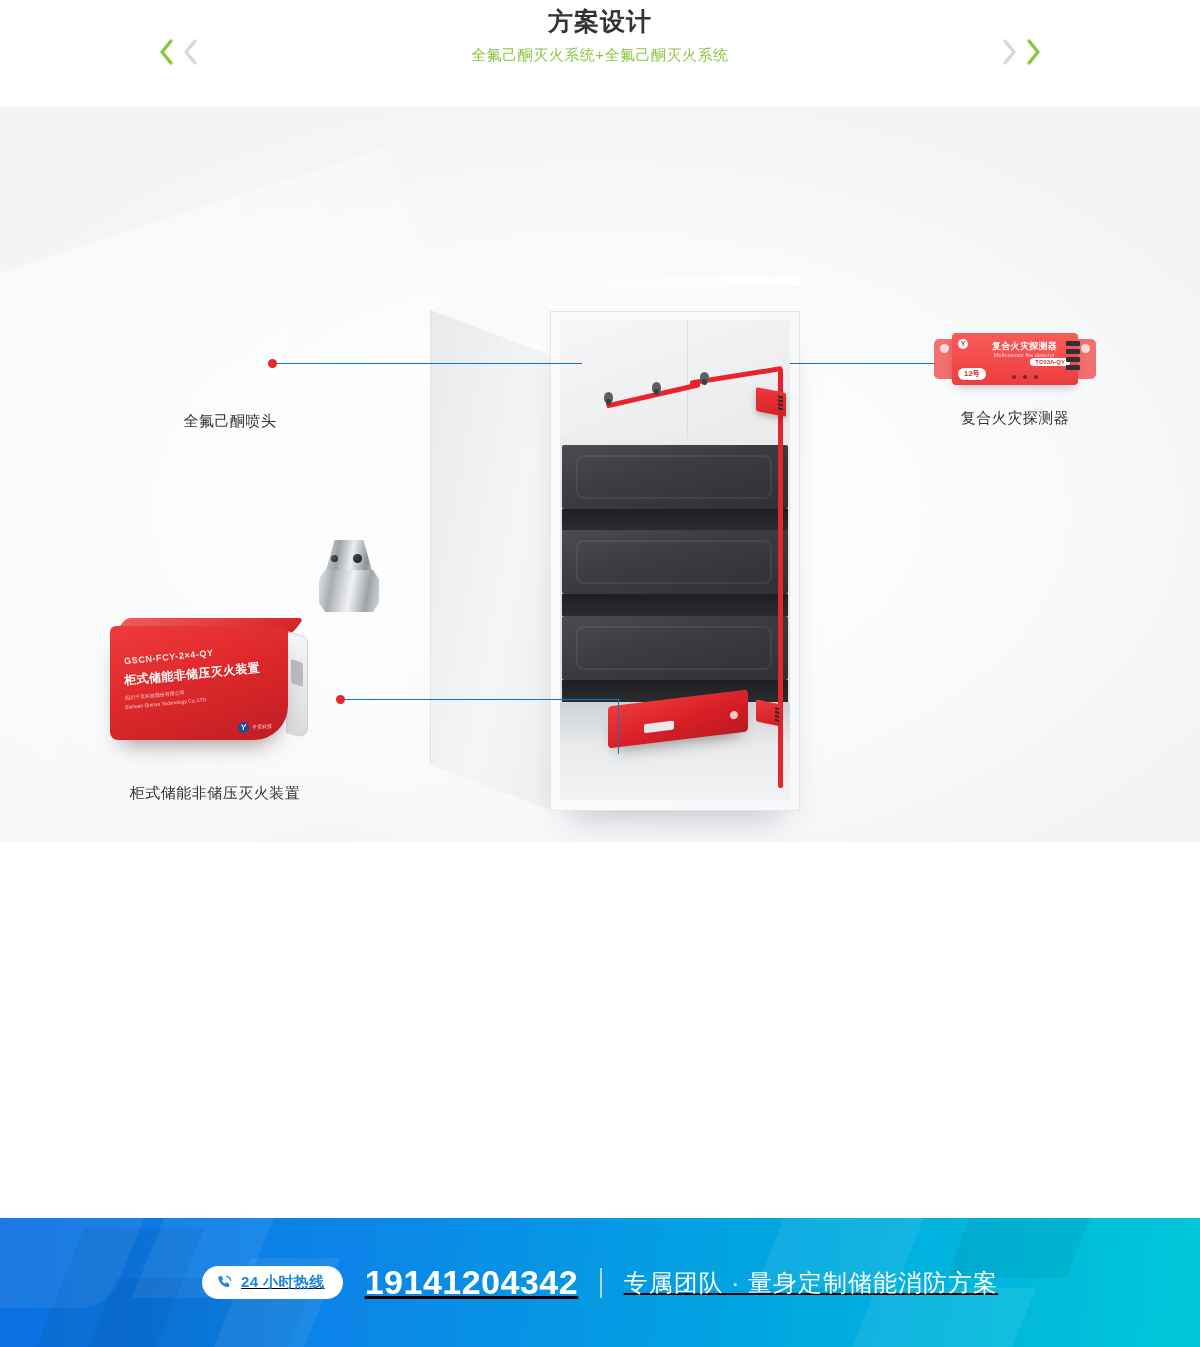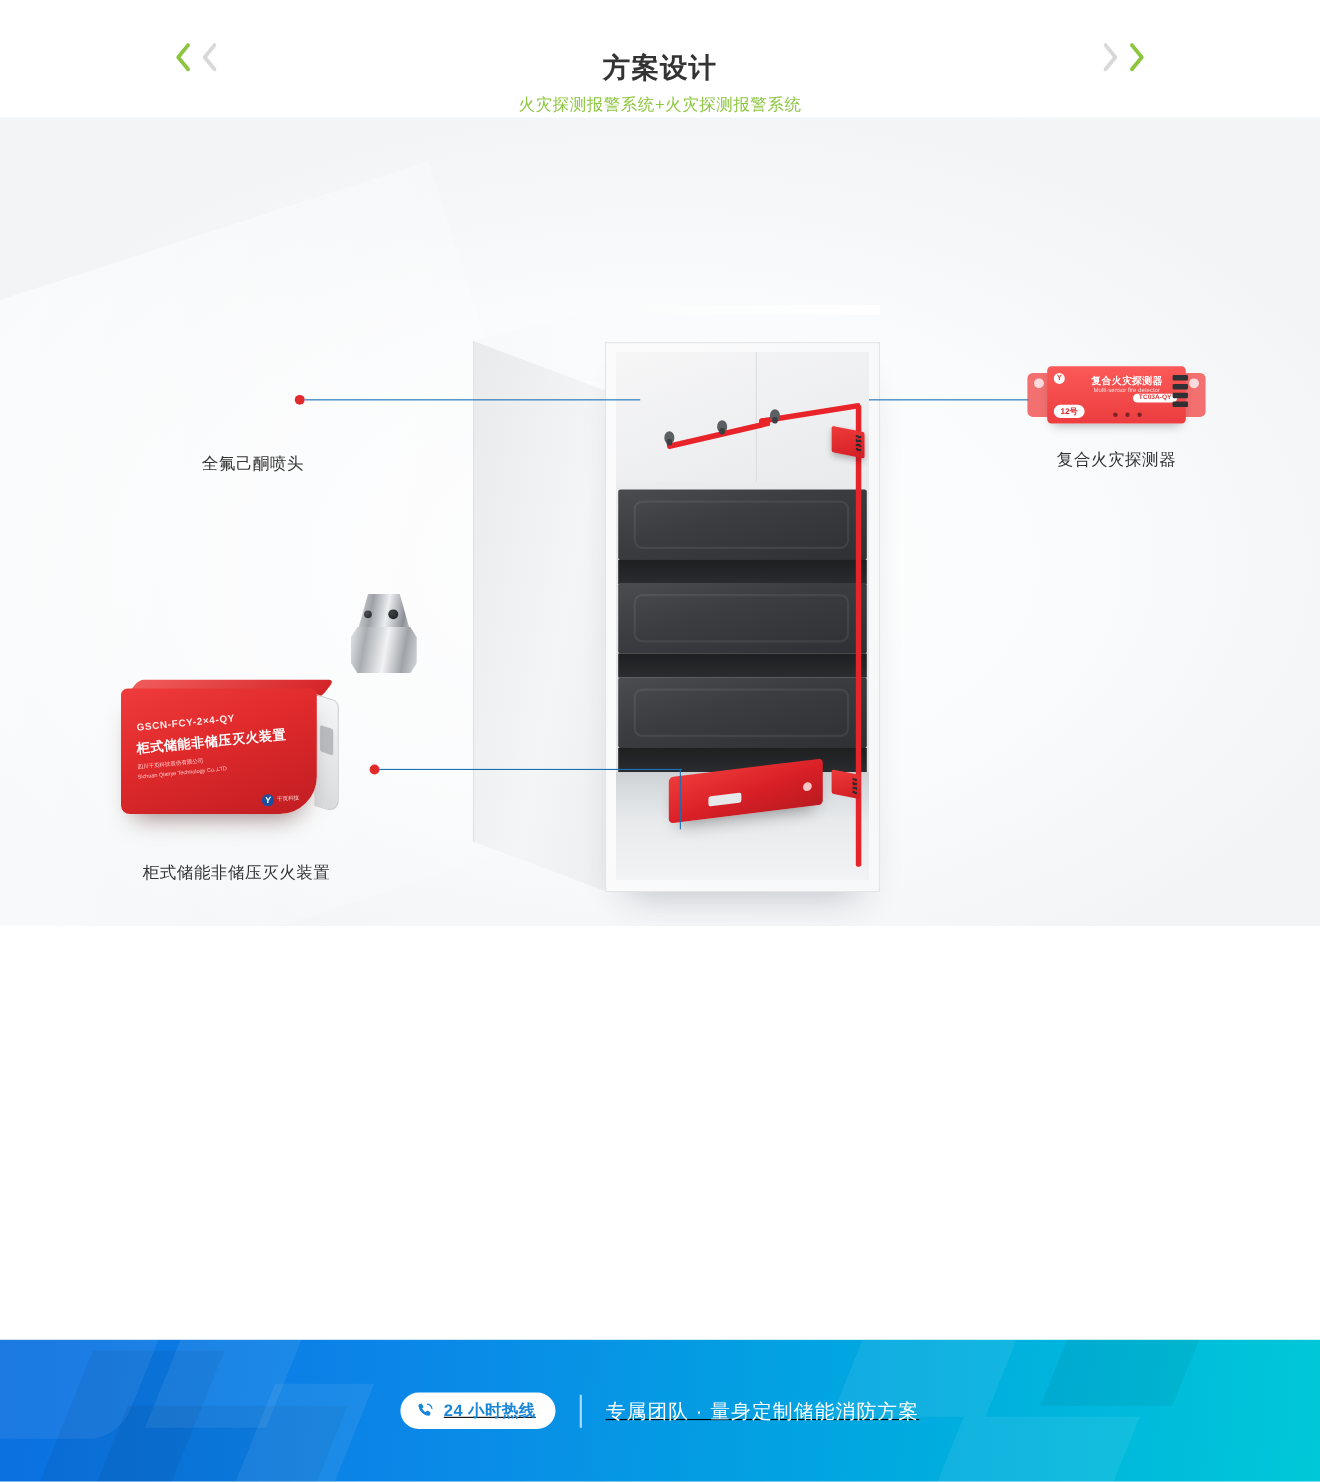--- a/index.html
+++ b/index.html
@@ -10,21 +10,21 @@
     background: #ffffff;
     overflow: hidden;
   }
   .page { position: relative; width: 1200px; height: 1347px; }
 
   
   .header {
     position: relative;
     width: 1200px; height: 107px;
     background: #ffffff;
-    display: flex; align-items: flex-end; justify-content: center;
+    display: flex; align-items: flex-start; justify-content: center;
   }
   .header-center { text-align: center; margin-top: 4px; }
   .header-title {
     font-size: 25px; font-weight: bold; color: #333333;
     letter-spacing: 1px; line-height: 34px;
   }
   .header-sub {
     font-size: 15px; color: #8cc63f; margin-top: 6px;
     letter-spacing: 0.5px; line-height: 22px;
   }
@@ -292,41 +292,41 @@
     background:#ffffff; border-radius:18px; padding:7px 18px 7px 14px;
     cursor:pointer;
   }
   .hot-pill-label { font-size:15px; color:#1a86d8; font-weight:bold; letter-spacing:0.4px; }
   .phone-ico { width:17px; height:17px; display:block; }
   .hot-number {
     font-size:34px; font-weight:bold; color:#ffffff; letter-spacing:0.5px;
     font-family: "Liberation Sans", "DejaVu Sans", sans-serif;
   }
   .fdiv { width:1.5px; height:30px; background:rgba(255,255,255,0.65); }
-  .fslogan { font-size:18px; color:#ffffff; letter-spacing:1px; }
+  .fslogan { font-size:24px; color:#ffffff; letter-spacing:1px; }
 </style>
 </head>
 <body>
 
 <div class="page">
 
   <div class="header">
 
     <div class="nav-arrows nav-left">
       <svg class="chev green" viewBox="0 0 18 28">
           <path d="M13 3 L4 14 L13 25"></path>
         </svg>
       <svg class="chev grey" viewBox="0 0 18 28">
           <path d="M13 3 L4 14 L13 25"></path>
         </svg>
     </div>
 
     <div class="header-center">
       <div class="header-title">方案设计</div>
-      <div class="header-sub">火灾探测报警系统+火灾探测报警系统</div>
+      <div class="header-sub">全氟己酮灭火系统+全氟己酮灭火系统</div>
     </div>
 
     <div class="nav-arrows nav-right">
       <svg class="chev grey" viewBox="0 0 18 28">
           <path d="M5 3 L14 14 L5 25"></path>
         </svg>
       <svg class="chev green" viewBox="0 0 18 28">
           <path d="M5 3 L14 14 L5 25"></path>
         </svg>
     </div>
@@ -437,18 +437,19 @@
     <div class="fshape d" style="left:960px; top:-10px; width:120px; height:70px;"></div>
 
     <div class="footer-inner">
       <div class="hot-pill">
         <svg class="phone-ico" viewBox="0 0 24 24">
           <path d="M6.6 2.9c.6-.2 1.3.1 1.6.7l1.5 3c.3.6.1 1.3-.4 1.7l-1.2.9c.9 2 2.5 3.6 4.5 4.5l.9-1.2c.4-.5 1.1-.7 1.7-.4l3 1.5c.6.3.9 1 .7 1.6l-.7 2.3c-.2.7-.9 1.1-1.6 1C9.6 17.7 4.3 12.4 3.3 5.2c-.1-.7.3-1.4 1-1.6z" fill="#1a86d8"></path>
           <path d="M15 3.4c2.9.5 5.2 2.8 5.7 5.7" fill="none" stroke="#1a86d8" stroke-width="1.6" stroke-linecap="round"></path>
         </svg>
         <span class="hot-pill-label">24 小时热线</span>
       </div>
+      <div class="hot-number">19141204342</div>
       <div class="fdiv"></div>
       <div class="fslogan">专属团队 · 量身定制储能消防方案</div>
     </div>
   </div>
 
 </div>
 
 </body></html>

